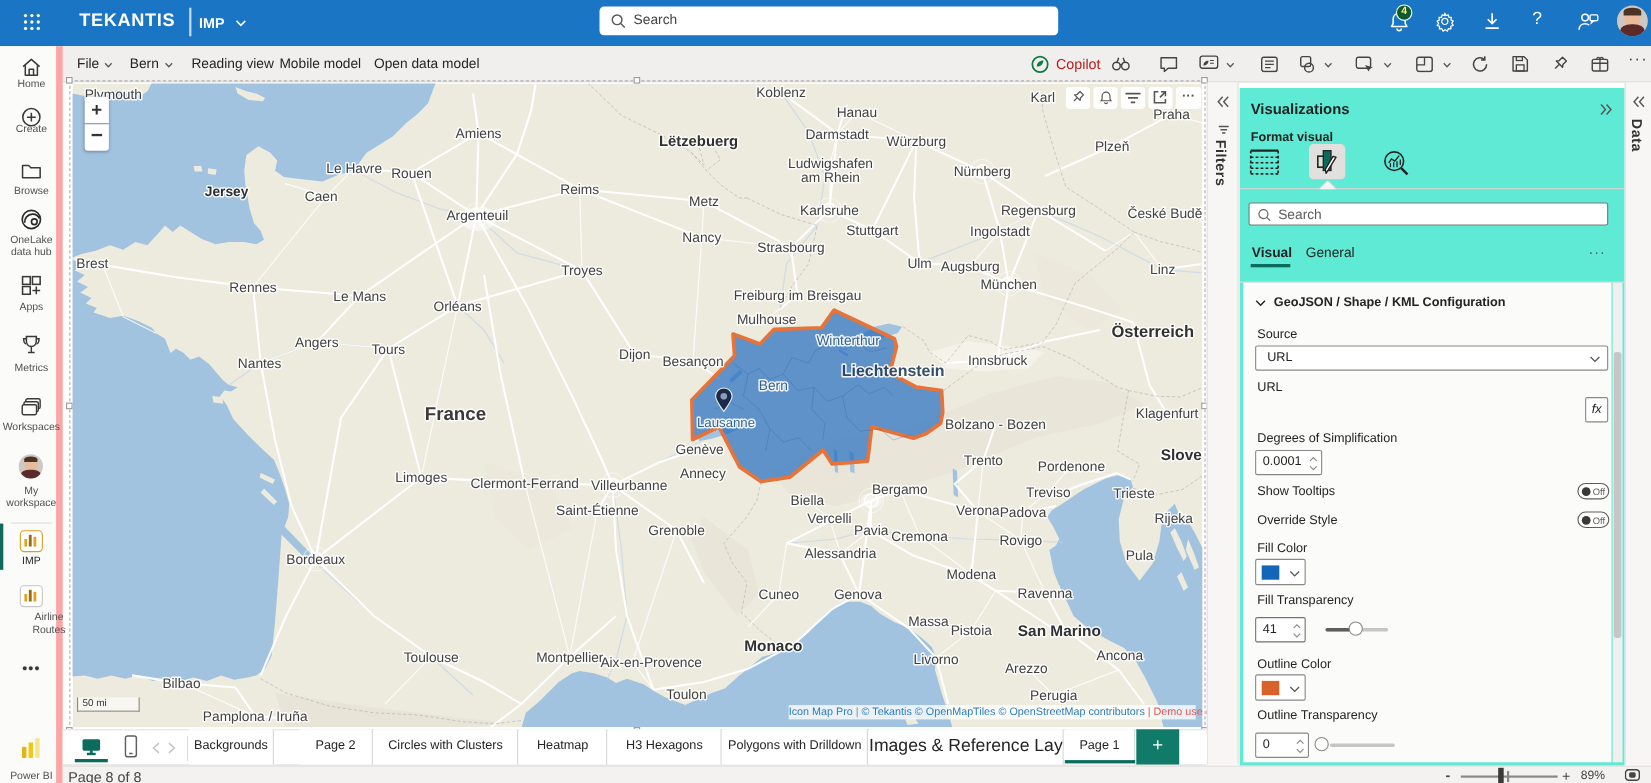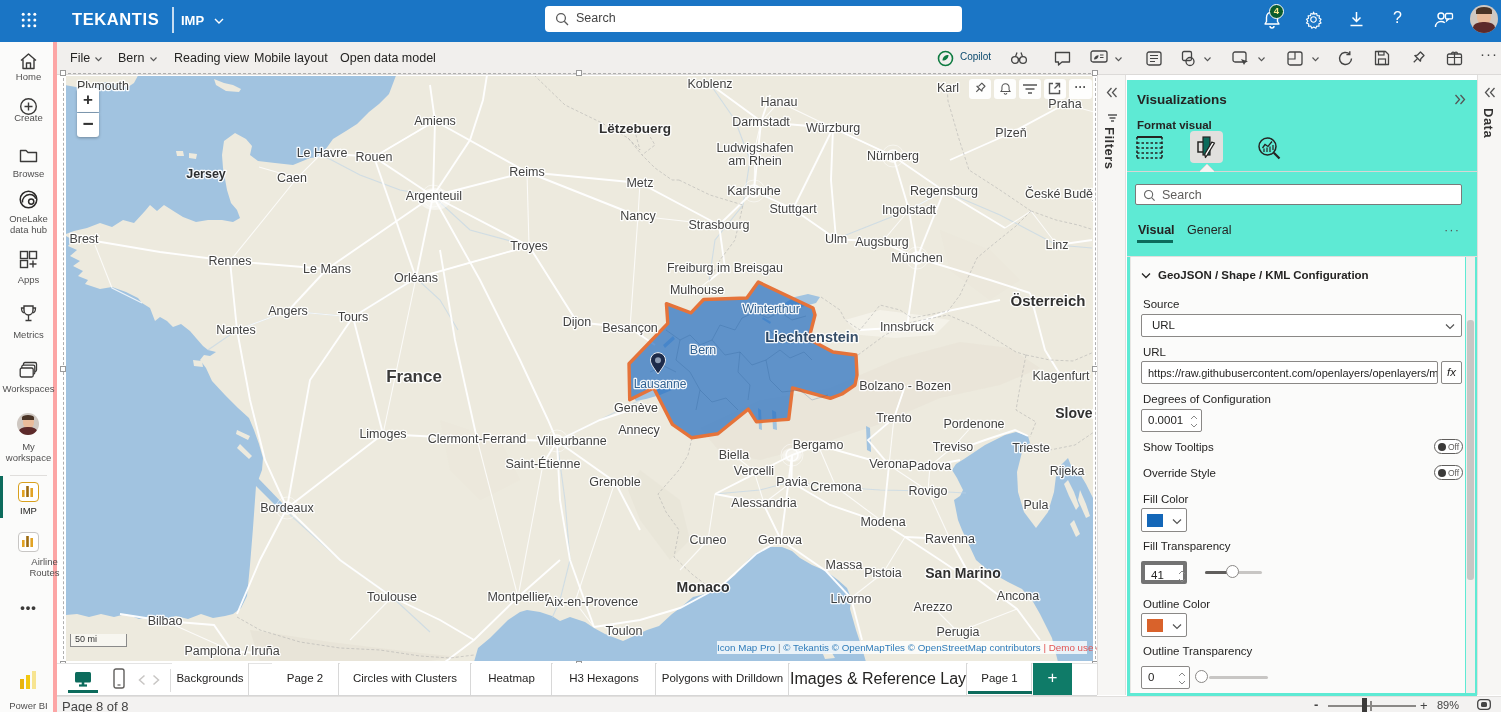--- a/index.html
+++ b/index.html
@@ -69,28 +69,28 @@
 <div class="abs" style="left:57px;top:42px;width:1444px;height:33px;background:#f1efed;border-bottom:1px solid #dcdad8">
   <div class="abs" style="left:13px;top:9px;font-size:12.5px;color:#252423">File</div>
   <svg class="abs" style="left:37px;top:14px" width="9" height="7" viewBox="0 0 9 7">
       <path d="M1.5 1.5 L4.5 4.7 L7.5 1.5" fill="none" stroke="#555" stroke-width="1.1"></path>
     </svg>
   <div class="abs" style="left:61px;top:9px;font-size:12.5px;color:#252423">Bern</div>
   <svg class="abs" style="left:92px;top:14px" width="9" height="7" viewBox="0 0 9 7">
       <path d="M1.5 1.5 L4.5 4.7 L7.5 1.5" fill="none" stroke="#555" stroke-width="1.1"></path>
     </svg>
   <div class="abs" style="left:117px;top:9px;font-size:12.5px;color:#252423">Reading view</div>
-  <div class="abs" style="left:197px;top:9px;font-size:12.5px;color:#252423">Mobile layout</div>
+  <div class="abs" style="left:197px;top:9px;font-size:12.5px;color:#252423">Mobile model</div>
   <div class="abs" style="left:283px;top:9px;font-size:12.5px;color:#252423">Open data model</div>
 
   <svg class="abs" style="left:880px;top:8px" width="17" height="17" viewBox="0 0 17 17">
       <circle cx="8.5" cy="8.5" r="7" fill="none" stroke="#0f7b41" stroke-width="1.6"></circle>
       <path d="M5.5 10.5 C5.5 7 8 5 11.5 5 C11.5 8.5 9 10.5 5.5 10.5 Z" fill="#0f7b41"></path>
     </svg>
-  <div class="abs" style="left:903px;top:9px;font-size:10px;color:#0c4a6e">Copilot</div>
+  <div class="abs" style="left:903px;top:9px;font-size:13px;color:#b91c1c">Copilot</div>
   <svg class="abs" style="left:953px;top:8px" width="18" height="17" viewBox="0 0 18 17">
       <circle cx="5" cy="10" r="3.4" fill="none" stroke="#444" stroke-width="1.3"></circle>
       <circle cx="13" cy="10" r="3.4" fill="none" stroke="#444" stroke-width="1.3"></circle>
       <path d="M8.4 9 a1.2 1.2 0 0 1 1.9 0 M5.5 6.6 L7 2.5 M12.5 6.6 L11 2.5" fill="none" stroke="#444" stroke-width="1.3"></path>
     </svg>
   <svg class="abs" style="left:997px;top:9px" width="17" height="15" viewBox="0 0 17 15">
       <path d="M1.5 1.5 L15.5 1.5 L15.5 11 L8 11 L4.5 14 L4.5 11 L1.5 11 Z" fill="none" stroke="#444" stroke-width="1.3" stroke-linejoin="round"></path>
     </svg>
   <svg class="abs" style="left:1033px;top:8px" width="18" height="16" viewBox="0 0 18 16">
       <rect x="1" y="1" width="16" height="11" rx="2" fill="none" stroke="#444" stroke-width="1.3"></rect>
@@ -463,21 +463,21 @@
  <svg class="abs" style="left:4px;top:3px" width="13" height="13" viewBox="0 0 13 13">
       <path d="M5 1.5 L1.5 1.5 L1.5 11.5 L11.5 11.5 L11.5 8" fill="none" stroke="#555" stroke-width="1.4"></path>
       <path d="M7.5 1.5 L11.5 1.5 L11.5 5.5 M11.5 1.5 L6.5 6.5" fill="none" stroke="#555" stroke-width="1.4"></path>
     </svg>
   </div>
 <div class="abs" style="left:1069px;top:79px;width:23px;height:20px;background:rgba(255,255,255,.92);border-radius:3px;text-align:center;color:#555;font-size:12px;font-weight:700;line-height:16px">···</div>
 
 <div class="abs" style="left:70px;top:634px;width:57px;height:13px;background:rgba(255,255,255,.55);border:1.5px solid #8a8a8a;border-top:none;font-size:9px;color:#333;padding-left:4px">50 mi</div>
 <div class="abs" style="left:717px;top:641px;width:370px;height:13px;background:rgba(255,255,255,.78);font-size:9.8px;color:#2f7cba;white-space:nowrap;text-align:center;line-height:13px">Icon Map Pro <span style="color:#888">|</span> © Tekantis © OpenMapTiles © OpenStreetMap contributors <span style="color:#e25555">| Demo use only</span></div>
 
-<div class="abs" style="left:0;top:42px;width:57px;height:670px;background:#fbfbfa;border-right:4px solid #fca5a5">
+<div class="abs" style="left:0;top:42px;width:57px;height:670px;background:#fbfbfa;border-right:6px solid #fca5a5">
   <svg class="abs" style="left:19px;top:10px" width="19" height="19" viewBox="0 0 19 19">
       <path d="M2 8.5 L9.5 2 L17 8.5 M4 7.5 L4 16.5 L15 16.5 L15 7.5 M7.5 16.5 L7.5 11 L11.5 11 L11.5 16.5" fill="none" stroke="#3b3a39" stroke-width="1.4" stroke-linejoin="round"></path>
     </svg>
   <div class="abs" style="left:0;top:29px;width:57px;text-align:center;font-size:9.5px;color:#515050">Home</div>
   <svg class="abs" style="left:19px;top:55px" width="19" height="19" viewBox="0 0 19 19">
       <circle cx="9.5" cy="9.5" r="7.8" fill="none" stroke="#3b3a39" stroke-width="1.4"></circle>
       <path d="M9.5 5.5 L9.5 13.5 M5.5 9.5 L13.5 9.5" stroke="#3b3a39" stroke-width="1.4"></path>
     </svg>
   <div class="abs" style="left:0;top:70px;width:57px;text-align:center;font-size:9.5px;color:#515050">Create</div>
   <svg class="abs" style="left:19px;top:104px" width="19" height="19" viewBox="0 0 19 19">
@@ -601,25 +601,22 @@
     </svg>
   <div class="abs" style="left:31px;top:189px;font-size:11.5px;font-weight:700;color:#252423">GeoJSON / Shape / KML Configuration</div>
   <div class="abs" style="left:16px;top:218px;font-size:11.5px;color:#252423">Source</div>
   <div class="abs" style="left:14px;top:234px;width:321px;height:23px;background:#fff;border:1px solid #8a8886;border-radius:2px">
     <div class="abs" style="left:10px;top:4px;font-size:11.5px;color:#252423">URL</div>
     <svg class="abs" style="left:303px;top:8px" width="10" height="8" viewBox="0 0 10 8">
         <path d="M1 1.5 L5 5.5 L9 1.5" fill="none" stroke="#555" stroke-width="1.2"></path>
       </svg>
   </div>
   <div class="abs" style="left:16px;top:266px;font-size:11.5px;color:#252423">URL</div>
-  <div class="abs" style="left:14px;top:281px;width:297px;height:23px;background:#fff;border:1px solid #8a8886;border-radius:2px;overflow:hidden">
-    <div class="abs" style="left:6px;top:5px;font-size:11px;color:#252423;white-space:nowrap">https://raw.githubusercontent.com/openlayers/openlayers/m</div>
-  </div>
   <div class="abs" style="left:314px;top:281px;width:21px;height:23px;background:#fff;border:1px solid #8a8886;border-radius:2px;font-size:11.5px;color:#252423;font-style:italic;text-align:center;line-height:21px">fx</div>
-  <div class="abs" style="left:16px;top:313px;font-size:11.5px;color:#252423">Degrees of Configuration</div>
+  <div class="abs" style="left:16px;top:313px;font-size:11.5px;color:#252423">Degrees of Simplification</div>
   <div class="abs" style="left:14px;top:329px;width:61px;height:23px;background:#fff;border:1px solid #8a8886;border-radius:2px">
     <div class="abs" style="left:6px;top:4px;font-size:11.5px;color:#252423">0.0001</div>
     <svg class="abs" style="left:48px;top:4px" width="8" height="15" viewBox="0 0 8 15">
         <path d="M1 5 L4 2 L7 5" fill="none" stroke="#888" stroke-width="1"></path>
         <path d="M1 10 L4 13 L7 10" fill="none" stroke="#888" stroke-width="1"></path>
       </svg>
   </div>
   <div class="abs" style="left:16px;top:361px;font-size:11.5px;color:#252423">Show Tooltips</div>
   <div class="abs" style="left:307px;top:359px;width:29px;height:15px;border:1px solid #605e5c;border-radius:8px;background:#fff">
     <div class="abs" style="left:2.5px;top:2.5px;width:8px;height:8px;border-radius:50%;background:#3b3a39"></div>
@@ -631,21 +628,21 @@
     <div class="abs" style="left:13px;top:1.5px;font-size:8.5px;color:#605e5c">Off</div>
   </div>
   <div class="abs" style="left:16px;top:413px;font-size:11.5px;color:#252423">Fill Color</div>
   <div class="abs" style="left:14px;top:428px;width:46px;height:24px;background:#fff;border:1px solid #8a8886;border-radius:2px">
     <div class="abs" style="left:5px;top:5px;width:16px;height:13px;background:#1467b8"></div>
     <svg class="abs" style="left:30px;top:9px" width="10" height="8" viewBox="0 0 10 8">
         <path d="M1 1.5 L5 5.5 L9 1.5" fill="none" stroke="#555" stroke-width="1.2"></path>
       </svg>
   </div>
   <div class="abs" style="left:16px;top:460px;font-size:11.5px;color:#252423">Fill Transparency</div>
-  <div class="abs" style="left:14px;top:481px;width:46px;height:23px;background:#fff;border:4px solid #737373;border-radius:2px">
+  <div class="abs" style="left:14px;top:481px;width:46px;height:23px;background:#fff;border:1px solid #737373;border-radius:2px">
     <div class="abs" style="left:6px;top:4px;font-size:11.5px;color:#252423">41</div>
     <svg class="abs" style="left:33px;top:4px" width="8" height="15" viewBox="0 0 8 15">
         <path d="M1 5 L4 2 L7 5" fill="none" stroke="#888" stroke-width="1"></path>
         <path d="M1 10 L4 13 L7 10" fill="none" stroke="#888" stroke-width="1"></path>
       </svg>
   </div>
   <div class="abs" style="left:78px;top:491px;width:57px;height:3px;background:#c8c6c4;border-radius:2px"></div>
   <div class="abs" style="left:78px;top:491px;width:27px;height:3px;background:#605e5c;border-radius:2px"></div>
   <div class="abs" style="left:99px;top:485px;width:13px;height:13px;border-radius:50%;background:#fff;border:1px solid #8a8886"></div>
   <div class="abs" style="left:16px;top:518px;font-size:11.5px;color:#252423">Outline Color</div>

